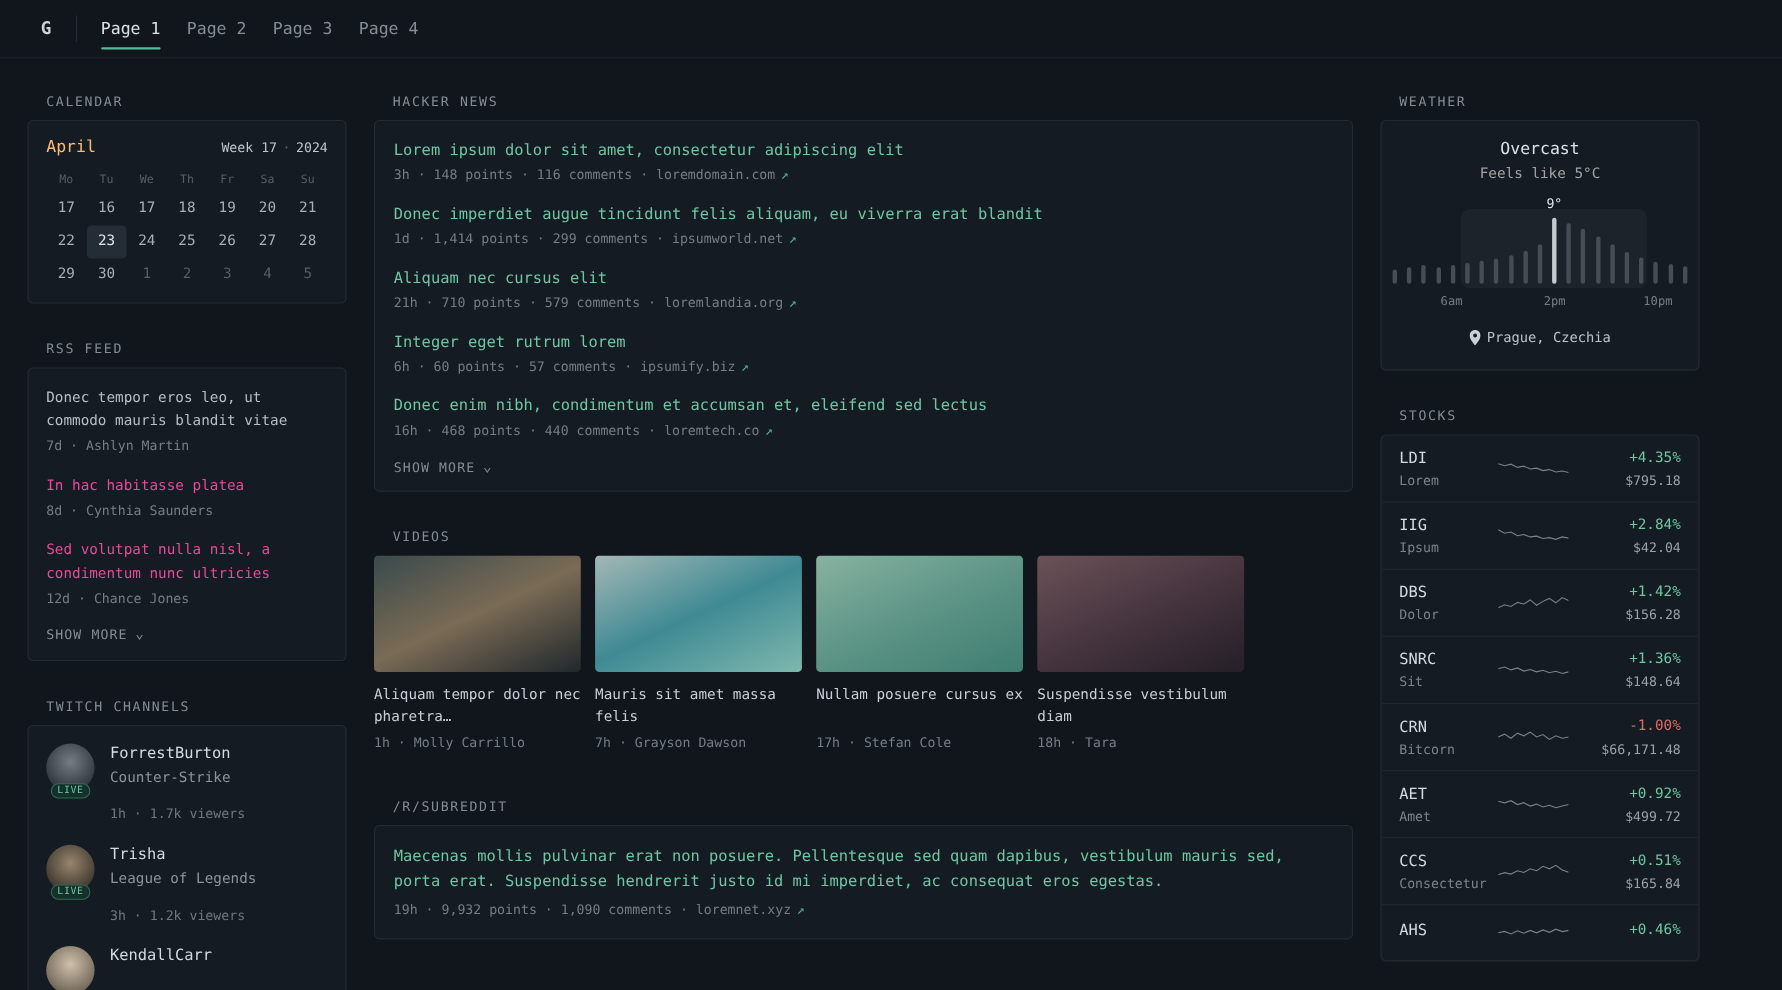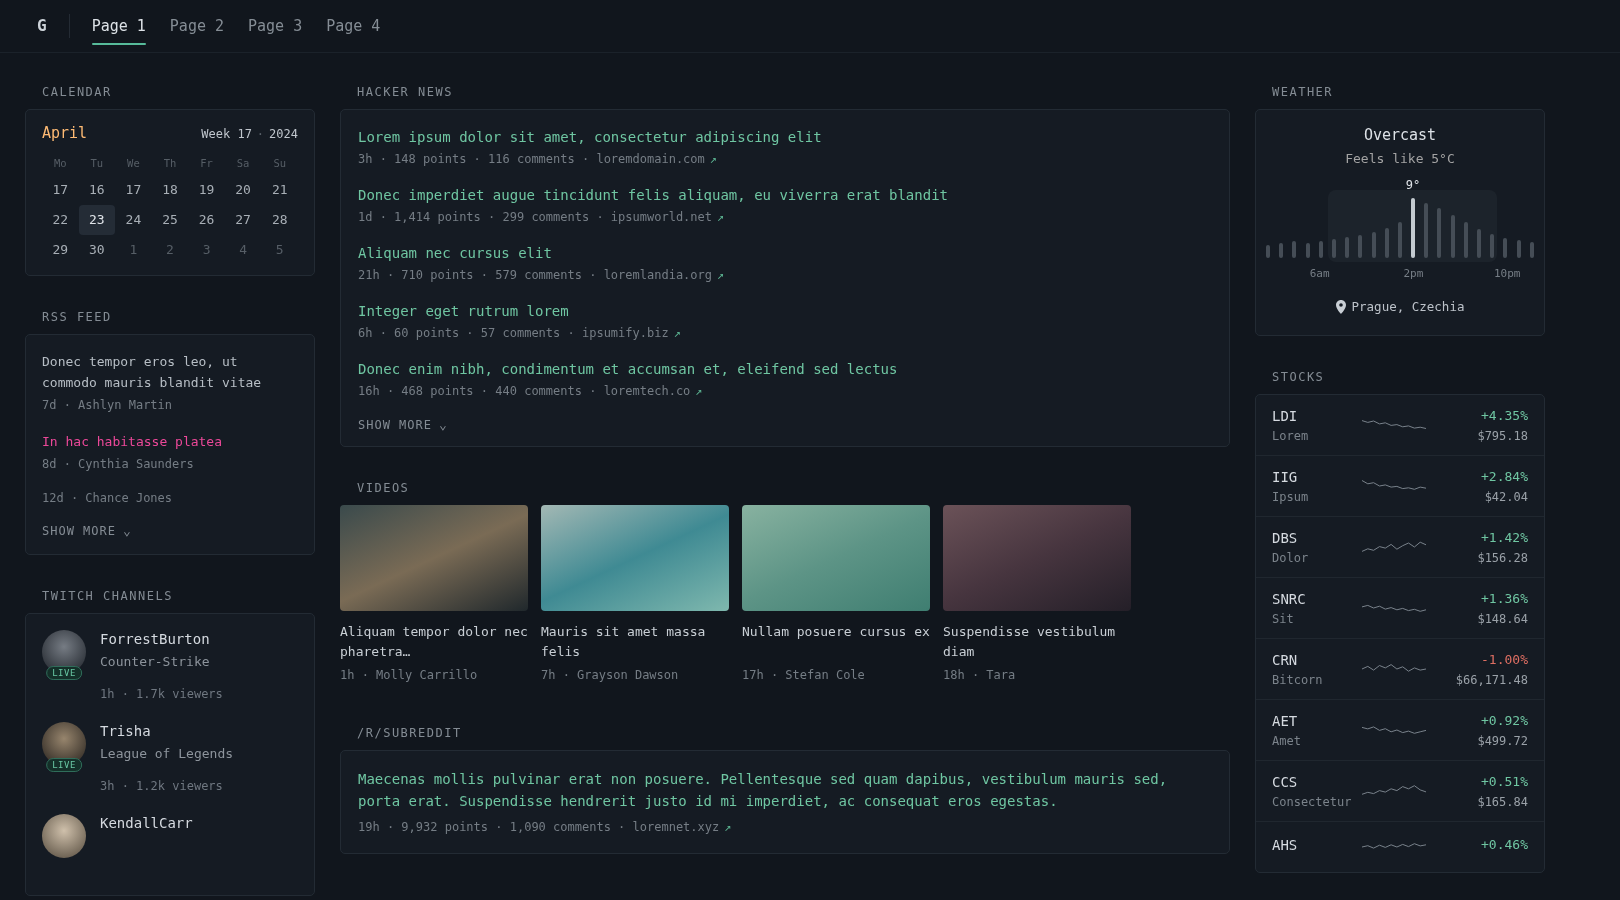--- a/index.html
+++ b/index.html
@@ -160,20 +160,21 @@
         <div>
             <div class="rss-item">
               <div class="rss-title read">Donec tempor eros leo, ut commodo mauris blandit vitae</div>
               <div class="meta">7d · Ashlyn Martin</div>
             </div>
             <div class="rss-item">
               <div class="rss-title">In hac habitasse platea</div>
               <div class="meta">8d · Cynthia Saunders</div>
             </div>
             <div class="rss-item">
+              <div class="rss-title">Sed volutpat nulla nisl, a condimentum nunc ultricies</div>
               <div class="meta">12d · Chance Jones</div>
             </div>
           </div>
         <div class="show-more">
           <span>SHOW MORE</span>
             <span class="chev">⌄</span>
         </div>
       </div>
     </section>
 

